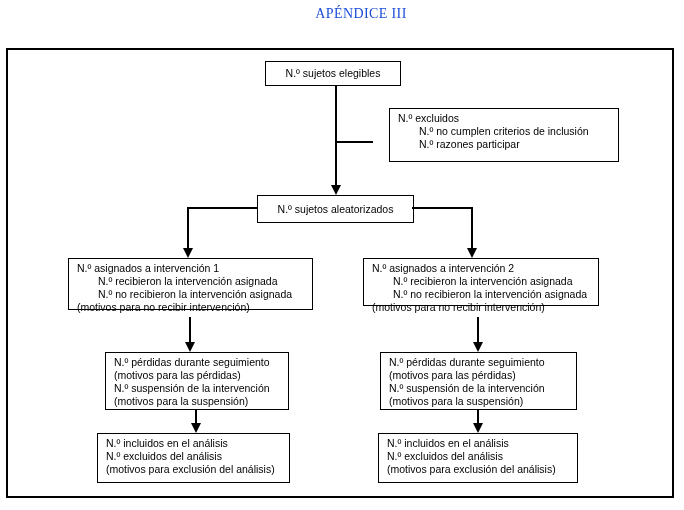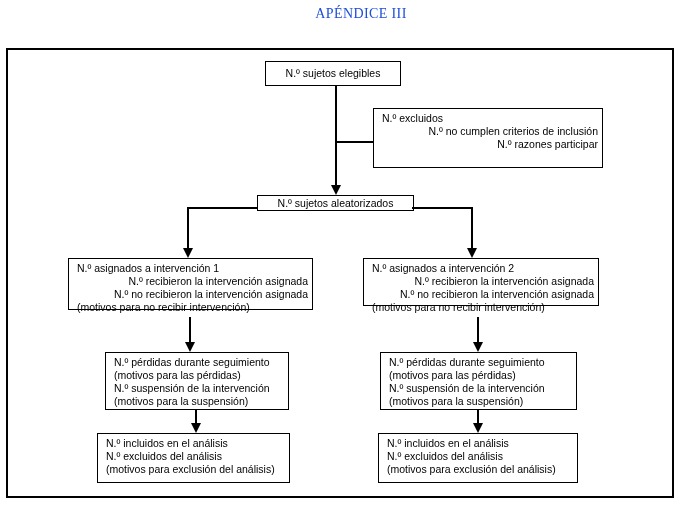--- a/index.html
+++ b/index.html
@@ -24,21 +24,21 @@
     position:absolute;left:6px;top:48px;width:668px;height:450px;
     border:2px solid #000;box-sizing:border-box;background:transparent;
   }
   .box{
     position:absolute;border:1px solid #000;box-sizing:border-box;
     background:#ffffff;font-size:10.5px;line-height:13px;color:#000;
   }
   .box.center{display:flex;align-items:center;justify-content:center;text-align:right;}
   .box.list{padding:3px 4px 2px 8px;}
   .bline{white-space:nowrap;}
-  .indent{padding-left:21px;text-align:right;}
+  .indent{padding-left:21px;}
   .hline,.vline{position:absolute;background:#000;}
   .arrow{
     position:absolute;width:0;height:0;
     border-left:5px solid transparent;
     border-right:5px solid transparent;
     border-top:10px solid #000;
   }
 </style>
 </head>
 <body>
@@ -48,27 +48,27 @@
   <div class="titles">
     <div class="t1">APÉNDICE III</div>
   </div>
 
   <div class="frame"></div>
 
   <div class="box center" style="left:265px;top:61px;width:136px;height:25px">
     <div class="bline">N.º sujetos elegibles</div>
   </div>
 
-  <div class="box list" style="left:373px;top:108px;width:230px;height:60px">
+  <div class="box list" style="left:389px;top:108px;width:230px;height:54px">
     <div class="bline">N.º excluidos</div>
     <div class="bline indent">N.º no cumplen criterios de inclusión</div>
     <div class="bline indent">N.º razones participar</div>
   </div>
 
-  <div class="box center" style="left:257px;top:195px;width:157px;height:16px">
+  <div class="box center" style="left:257px;top:195px;width:157px;height:28px">
     <div class="bline">N.º sujetos aleatorizados</div>
   </div>
 
   <div class="box list" style="left:68px;top:258px;width:245px;height:52px">
     <div class="bline">N.º asignados a intervención 1</div>
     <div class="bline indent">N.º recibieron la intervención asignada</div>
     <div class="bline indent">N.º no recibieron la intervención asignada</div>
     <div class="bline">(motivos para no recibir intervención)</div>
   </div>
 

